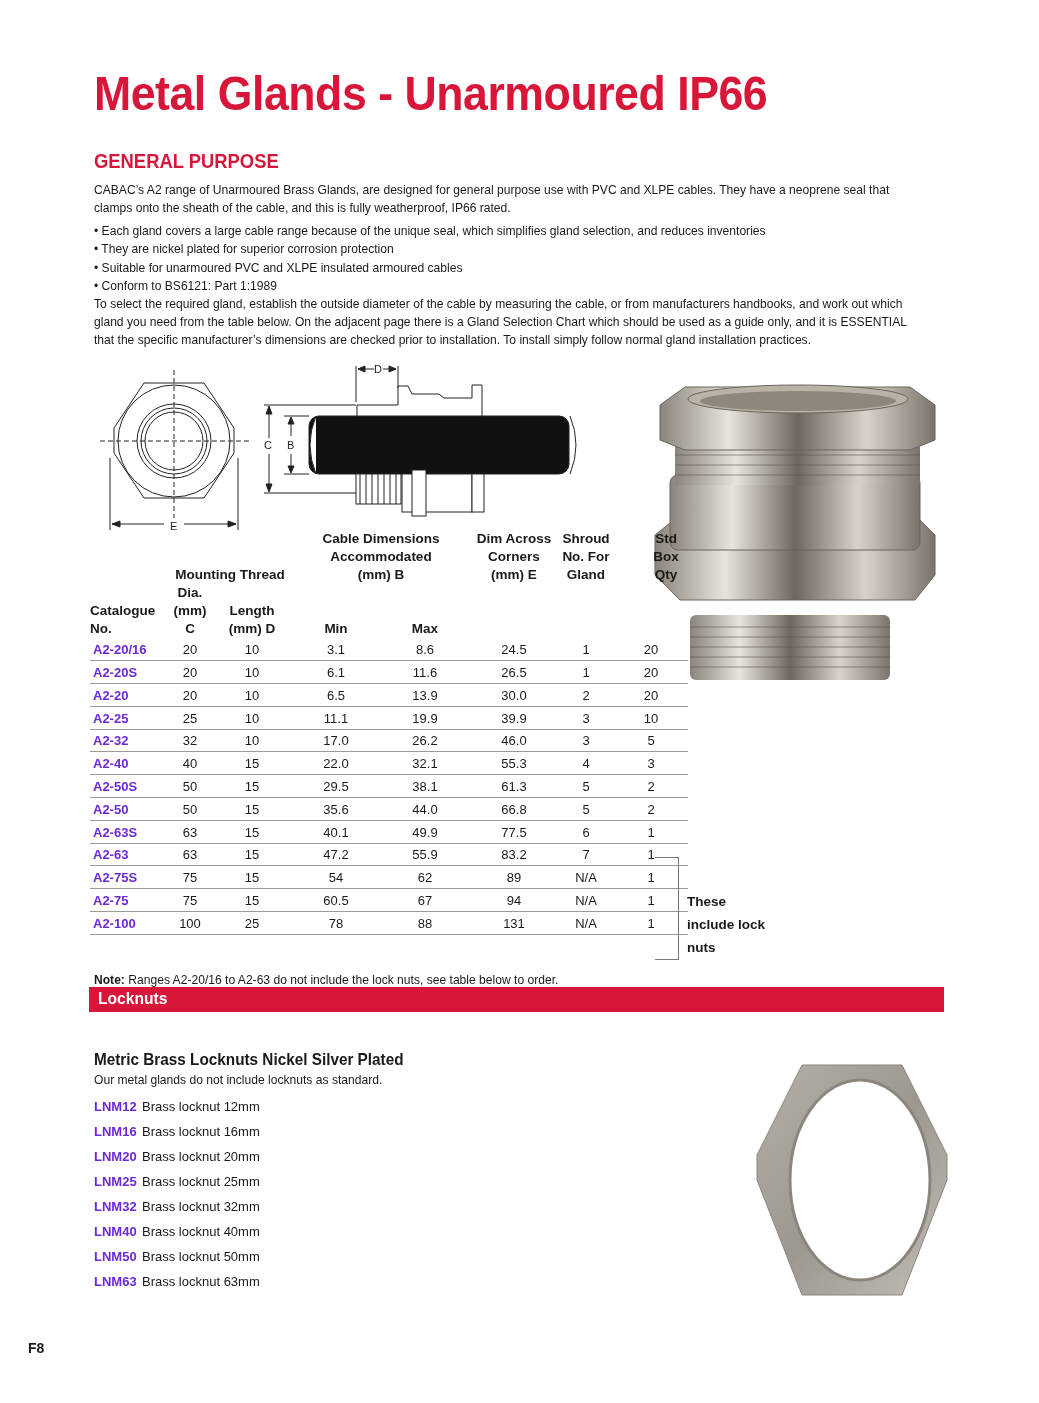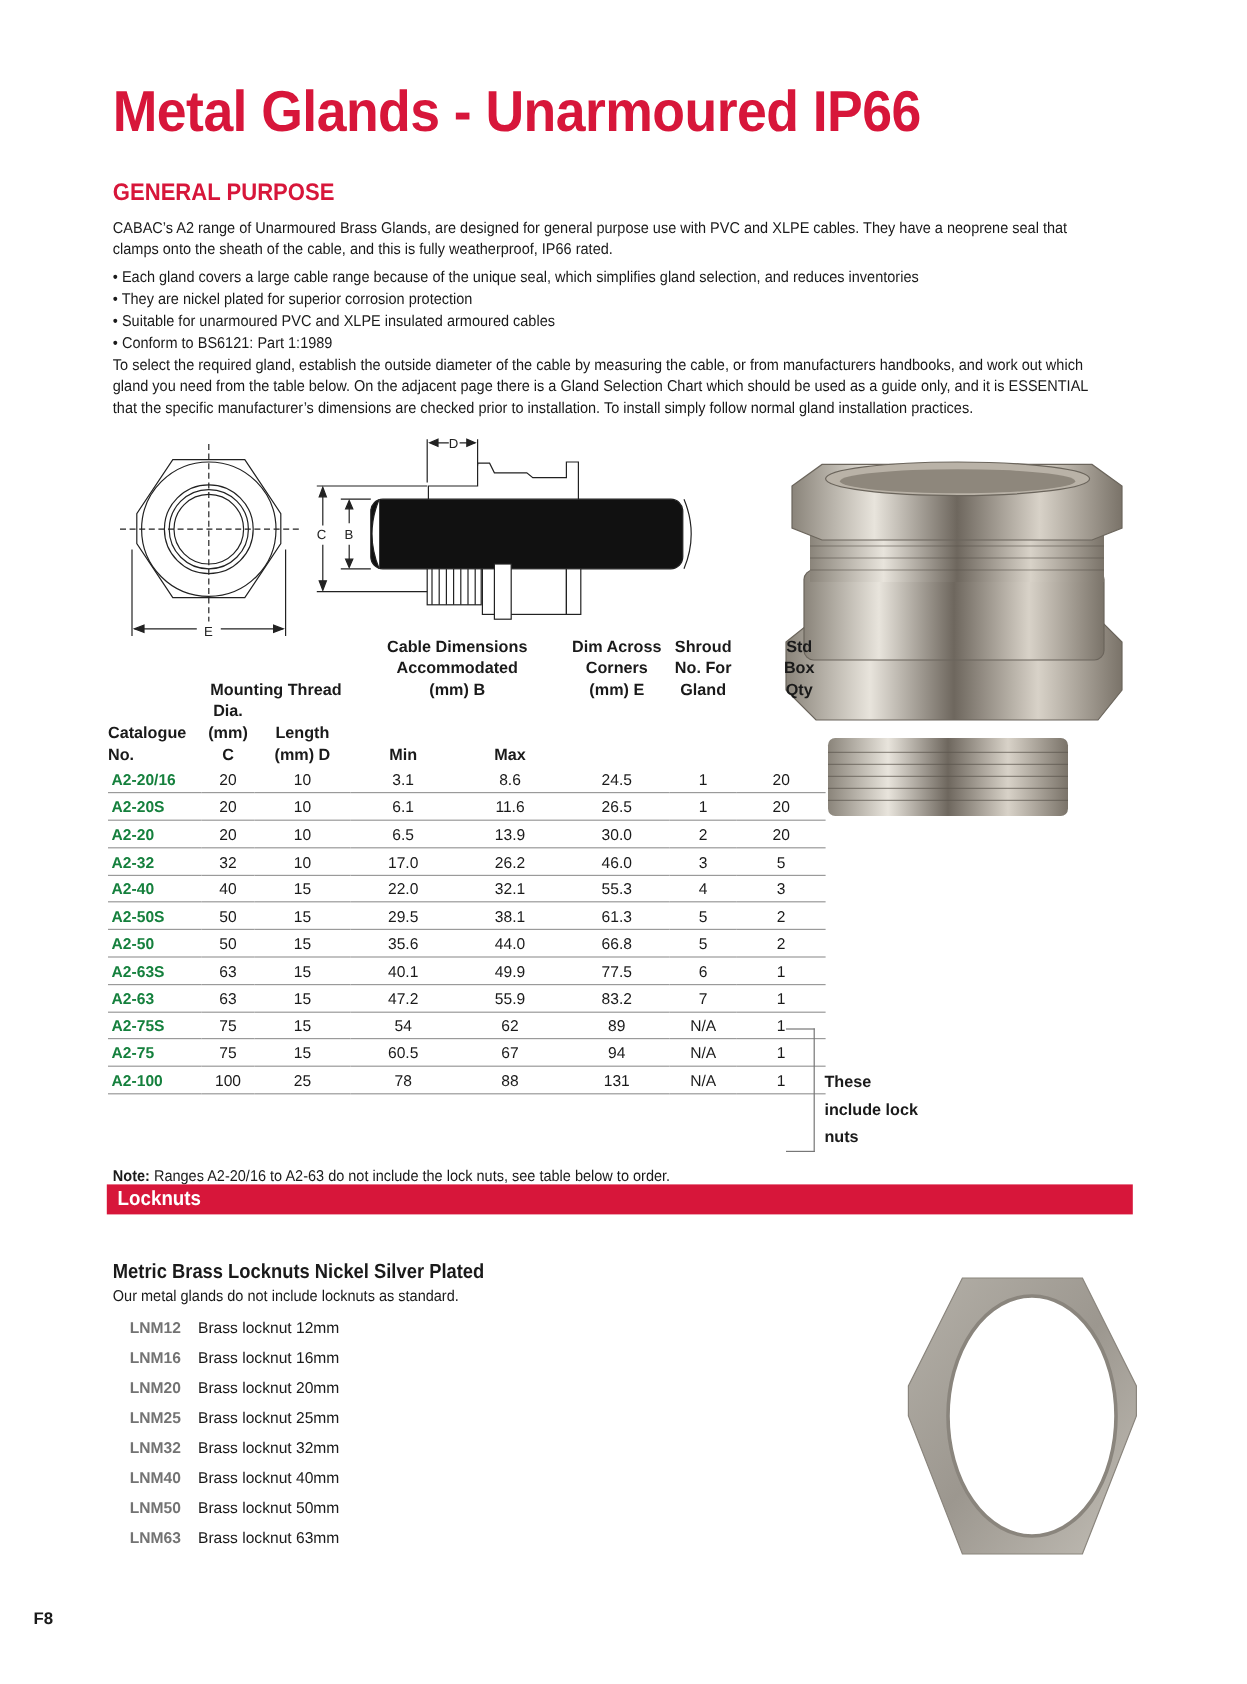--- a/index.html
+++ b/index.html
@@ -16,39 +16,39 @@
     .select-text { top: 295px; }
 
     .diagram { position: absolute; left: 94px; top: 358px; width: 500px; height: 180px; }
 
     .photo-gland { position: absolute; left: 650px; top: 375px; width: 295px; height: 310px; }
     .photo-locknut { position: absolute; left: 752px; top: 1060px; width: 200px; height: 245px; }
 
     table.spec { position: absolute; left: 90px; top: 530px; border-collapse: collapse; font-size: 13px; }
     table.spec th { font-weight: bold; font-size: 13.5px; line-height: 18px; text-align: center; vertical-align: bottom; padding: 0; }
     table.spec td { height: 22.8px; text-align: center; padding: 0; border-bottom: 1px solid #9a9a9a; vertical-align: bottom; padding-bottom: 3px; }
-    table.spec td.cat { text-align: left; color: #15803d; font-weight: bold; padding-left: 3px; }
+    table.spec td.cat { text-align: left; color: #6d28d9; font-weight: bold; padding-left: 3px; }
     table.spec th.cat { text-align: left; }
     .c-cat { width: 78px; } .c-dia { width: 44px; } .c-len { width: 80px; } .c-min { width: 88px; } .c-max { width: 90px; } .c-e { width: 88px; } .c-sh { width: 56px; } .c-qty { width: 74px; }
 
     .bracket { position: absolute; left: 655px; top: 857px; width: 24px; height: 103px; border: 1px solid #777; border-left: none; }
     .bracket-text { position: absolute; left: 687px; top: 890px; font-size: 13.5px; line-height: 23px; font-weight: bold; width: 90px; }
 
     .note { position: absolute; left: 94px; top: 972px; font-size: 13px; transform: scaleX(0.93); transform-origin: left top; white-space: nowrap; }
     .note b { font-weight: bold; }
 
     .section-bar { position: absolute; left: 89px; top: 987px; width: 855px; height: 25px; background: #d7163a; }
     .section-bar span { position: absolute; left: 9px; top: 2px; color: #fff; font-weight: bold; font-size: 17px; transform: scaleX(0.92); transform-origin: left top; white-space: nowrap; }
 
     .locknut-head { position: absolute; left: 94px; top: 1050px; font-size: 17px; font-weight: bold; transform: scaleX(0.9); transform-origin: left top; white-space: nowrap; }
     .locknut-sub { position: absolute; left: 94px; top: 1072px; font-size: 13px; transform: scaleX(0.93); transform-origin: left top; white-space: nowrap; }
 
     .locknut-list { position: absolute; left: 94px; top: 1094px; list-style: none; }
     .locknut-list li { height: 25px; display: flex; font-size: 13px; align-items: center; }
-    .locknut-list .code { width: 71px; color: #737373; font-weight: bold; text-align: center; }
+    .locknut-list .code { width: 48px; color: #6d28d9; font-weight: bold; }
 
     .page-no { position: absolute; left: 28px; top: 1340px; font-weight: bold; font-size: 14px; }
   </style>
 </head>
 <body>
 
 <h1 class="title">Metal Glands - Unarmoured IP66</h1>
 <h2 class="subtitle">GENERAL PURPOSE</h2>
 
 <p class="body-text intro">CABAC’s A2 range of Unarmoured Brass Glands, are designed for general purpose use with PVC and XLPE cables. They have a neoprene seal that clamps onto the sheath of the cable, and this is  fully weatherproof, IP66 rated.</p>
@@ -196,20 +196,30 @@
         <td class="cat">A2-20</td>
         <td>20</td>
         <td>10</td>
         <td>6.5</td>
         <td>13.9</td>
         <td>30.0</td>
         <td>2</td>
         <td>20</td>
       </tr>
       <tr>
+        <td class="cat">A2-25</td>
+        <td>25</td>
+        <td>10</td>
+        <td>11.1</td>
+        <td>19.9</td>
+        <td>39.9</td>
+        <td>3</td>
+        <td>10</td>
+      </tr>
+      <tr>
         <td class="cat">A2-32</td>
         <td>32</td>
         <td>10</td>
         <td>17.0</td>
         <td>26.2</td>
         <td>46.0</td>
         <td>3</td>
         <td>5</td>
       </tr>
       <tr>

